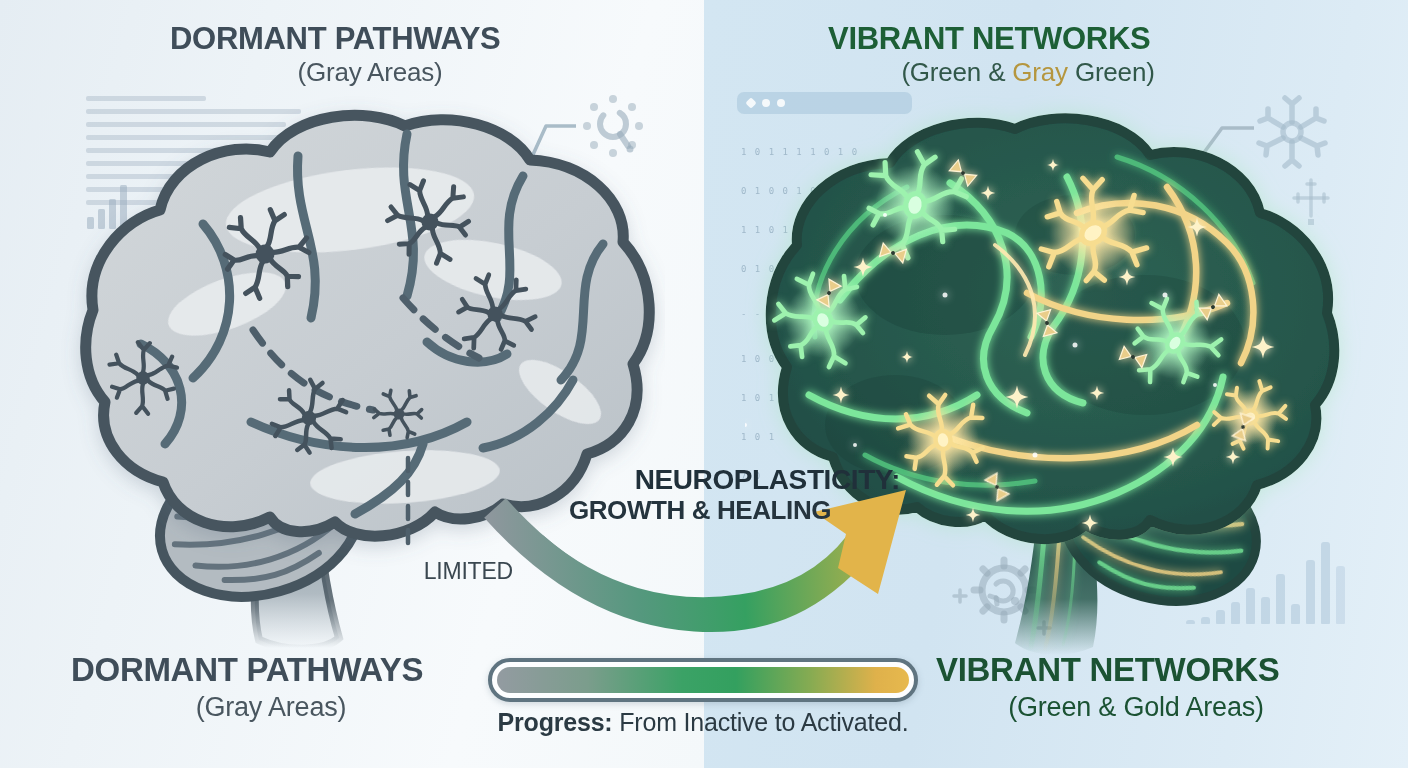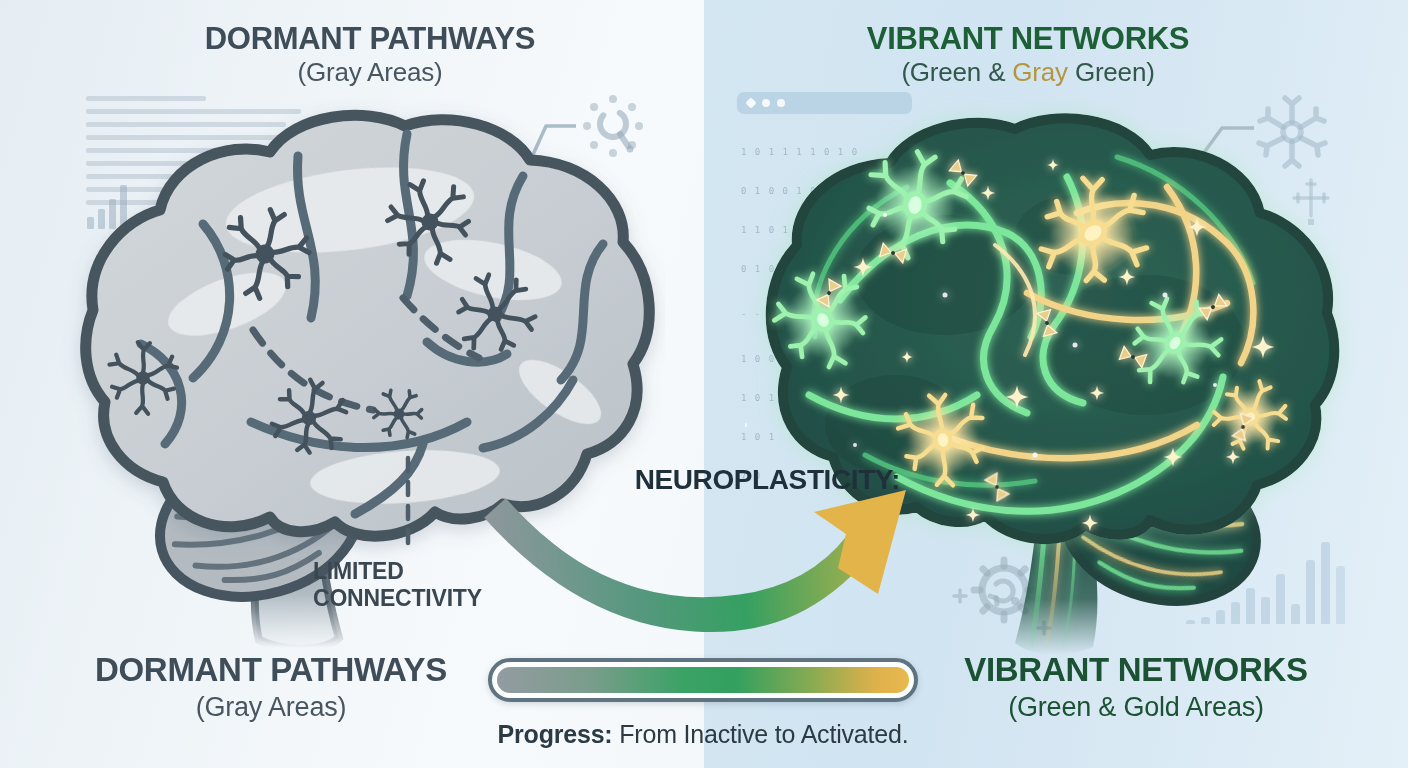--- a/index.html
+++ b/index.html
@@ -5,30 +5,30 @@
   html,body{margin:0;padding:0;}
   .stage{
     position:relative;width:1408px;height:768px;overflow:hidden;
     font-family:"Liberation Sans",sans-serif;background:#e9f1f6;
   }
   .abs{position:absolute;}
   .bg-left{left:0;top:0;width:704px;height:768px;
     background:linear-gradient(105deg,#e5edf3 0%,#edf3f7 30%,#f7fafc 72%,#f4f8fa 100%);}
   .bg-right{left:704px;top:0;width:704px;height:768px;
     background:linear-gradient(100deg,#d3e6f2 0%,#d1e4f1 40%,#dcebf5 78%,#e4f0f8 100%);}
-  .title{font-weight:bold;text-align:center;letter-spacing:-0.3px;}
+  .title{font-weight:bold;text-align:left;letter-spacing:-0.3px;}
   .subtitle{font-weight:normal;text-align:center;letter-spacing:-0.2px;}
   .t-top{font-size:31px;line-height:34px;}
   .s-top{font-size:26px;line-height:30px;}
   .t-bot{font-size:33px;line-height:36px;}
   .s-bot{font-size:27px;line-height:31px;}
   .headline1{font-size:28px;font-weight:bold;text-align:right;letter-spacing:-0.4px;}
   .headline2{font-size:26px;font-weight:bold;text-align:center;letter-spacing:-0.4px;}
-  .annotation{font-size:23px;font-weight:bold;text-align:left;line-height:27px;letter-spacing:-0.2px;}
-  .caption{font-size:25px;text-align:center;letter-spacing:-0.2px;margin-top:12px;}
+  .annotation{font-size:23px;font-weight:normal;text-align:right;line-height:27px;letter-spacing:-0.2px;}
+  .caption{font-size:25px;text-align:center;letter-spacing:-0.2px;}
   .caption b{font-weight:bold;}
   
   .ftline{height:5px;border-radius:2px;background:rgba(146,165,181,0.33);margin-bottom:8px;}
   
   .minibar{display:flex;align-items:flex-end;gap:4px;}
   .minibar i{display:block;width:7px;background:rgba(150,170,188,0.5);border-radius:1.5px;}
   
   .browserbar{width:165px;height:22px;border-radius:7px;background:rgba(166,196,219,0.55);
     display:flex;align-items:center;padding-left:10px;gap:7px;}
   .browserbar i{display:block;width:8px;height:8px;border-radius:50%;background:rgba(255,255,255,0.85);}
@@ -475,23 +475,24 @@
     <path d="M80,70 C140,122 210,140 280,130 C330,123 366,102 392,68" fill="none" stroke="url(#agrad)" stroke-width="11" stroke-linecap="round"></path>
     <path d="M446,20 L354,42 L386,64 L378,98 L418,124 Z" fill="#e2b44a"></path>
   </svg>
 
   <div class="abs title t-top" style="left:170px;top:22px;width:400px;color:#3f4d59;">DORMANT PATHWAYS</div>
   <div class="abs subtitle s-top" style="left:170px;top:57px;width:400px;color:#49565f;">(Gray Areas)</div>
 
   <div class="abs title t-top" style="left:828px;top:22px;width:400px;color:#1d5f36;">VIBRANT NETWORKS</div>
   <div class="abs subtitle s-top" style="left:828px;top:57px;width:400px;color:#31584a;"><span>(Green &amp; </span><span style="color:#b5963e;">Gray</span><span> Green)</span></div>
 
-  <div class="abs annotation" style="left:313px;top:558px;width:200px;color:#3a4750;"><span>LIMITED</span><br><span>CONNECTIVITY</span></div>
+  <div class="abs annotation" style="left:313px;top:558px;width:200px;color:#3a4750;"><span>LIMITED</span><br></div>
 
   <div class="abs headline1" style="left:500px;top:464px;width:400px;color:#20303a;">NEUROPLASTICITY:</div>
+  <div class="abs headline2" style="left:500px;top:495px;width:400px;color:#25343e;">GROWTH &amp; HEALING</div>
 
   <div class="abs title t-bot" style="left:71px;top:652px;width:400px;color:#3f4d59;">DORMANT PATHWAYS</div>
   <div class="abs subtitle s-bot" style="left:71px;top:692px;width:400px;color:#49565f;">(Gray Areas)</div>
 
   <div class="abs title t-bot" style="left:936px;top:652px;width:400px;color:#1b5233;">VIBRANT NETWORKS</div>
   <div class="abs subtitle s-bot" style="left:936px;top:692px;width:400px;color:#1b5233;">(Green &amp; Gold Areas)</div>
 
   <div class="abs pbar-outer" style="left:488px;top:658px;">
     <div class="pbar-fill"></div>
   </div>

